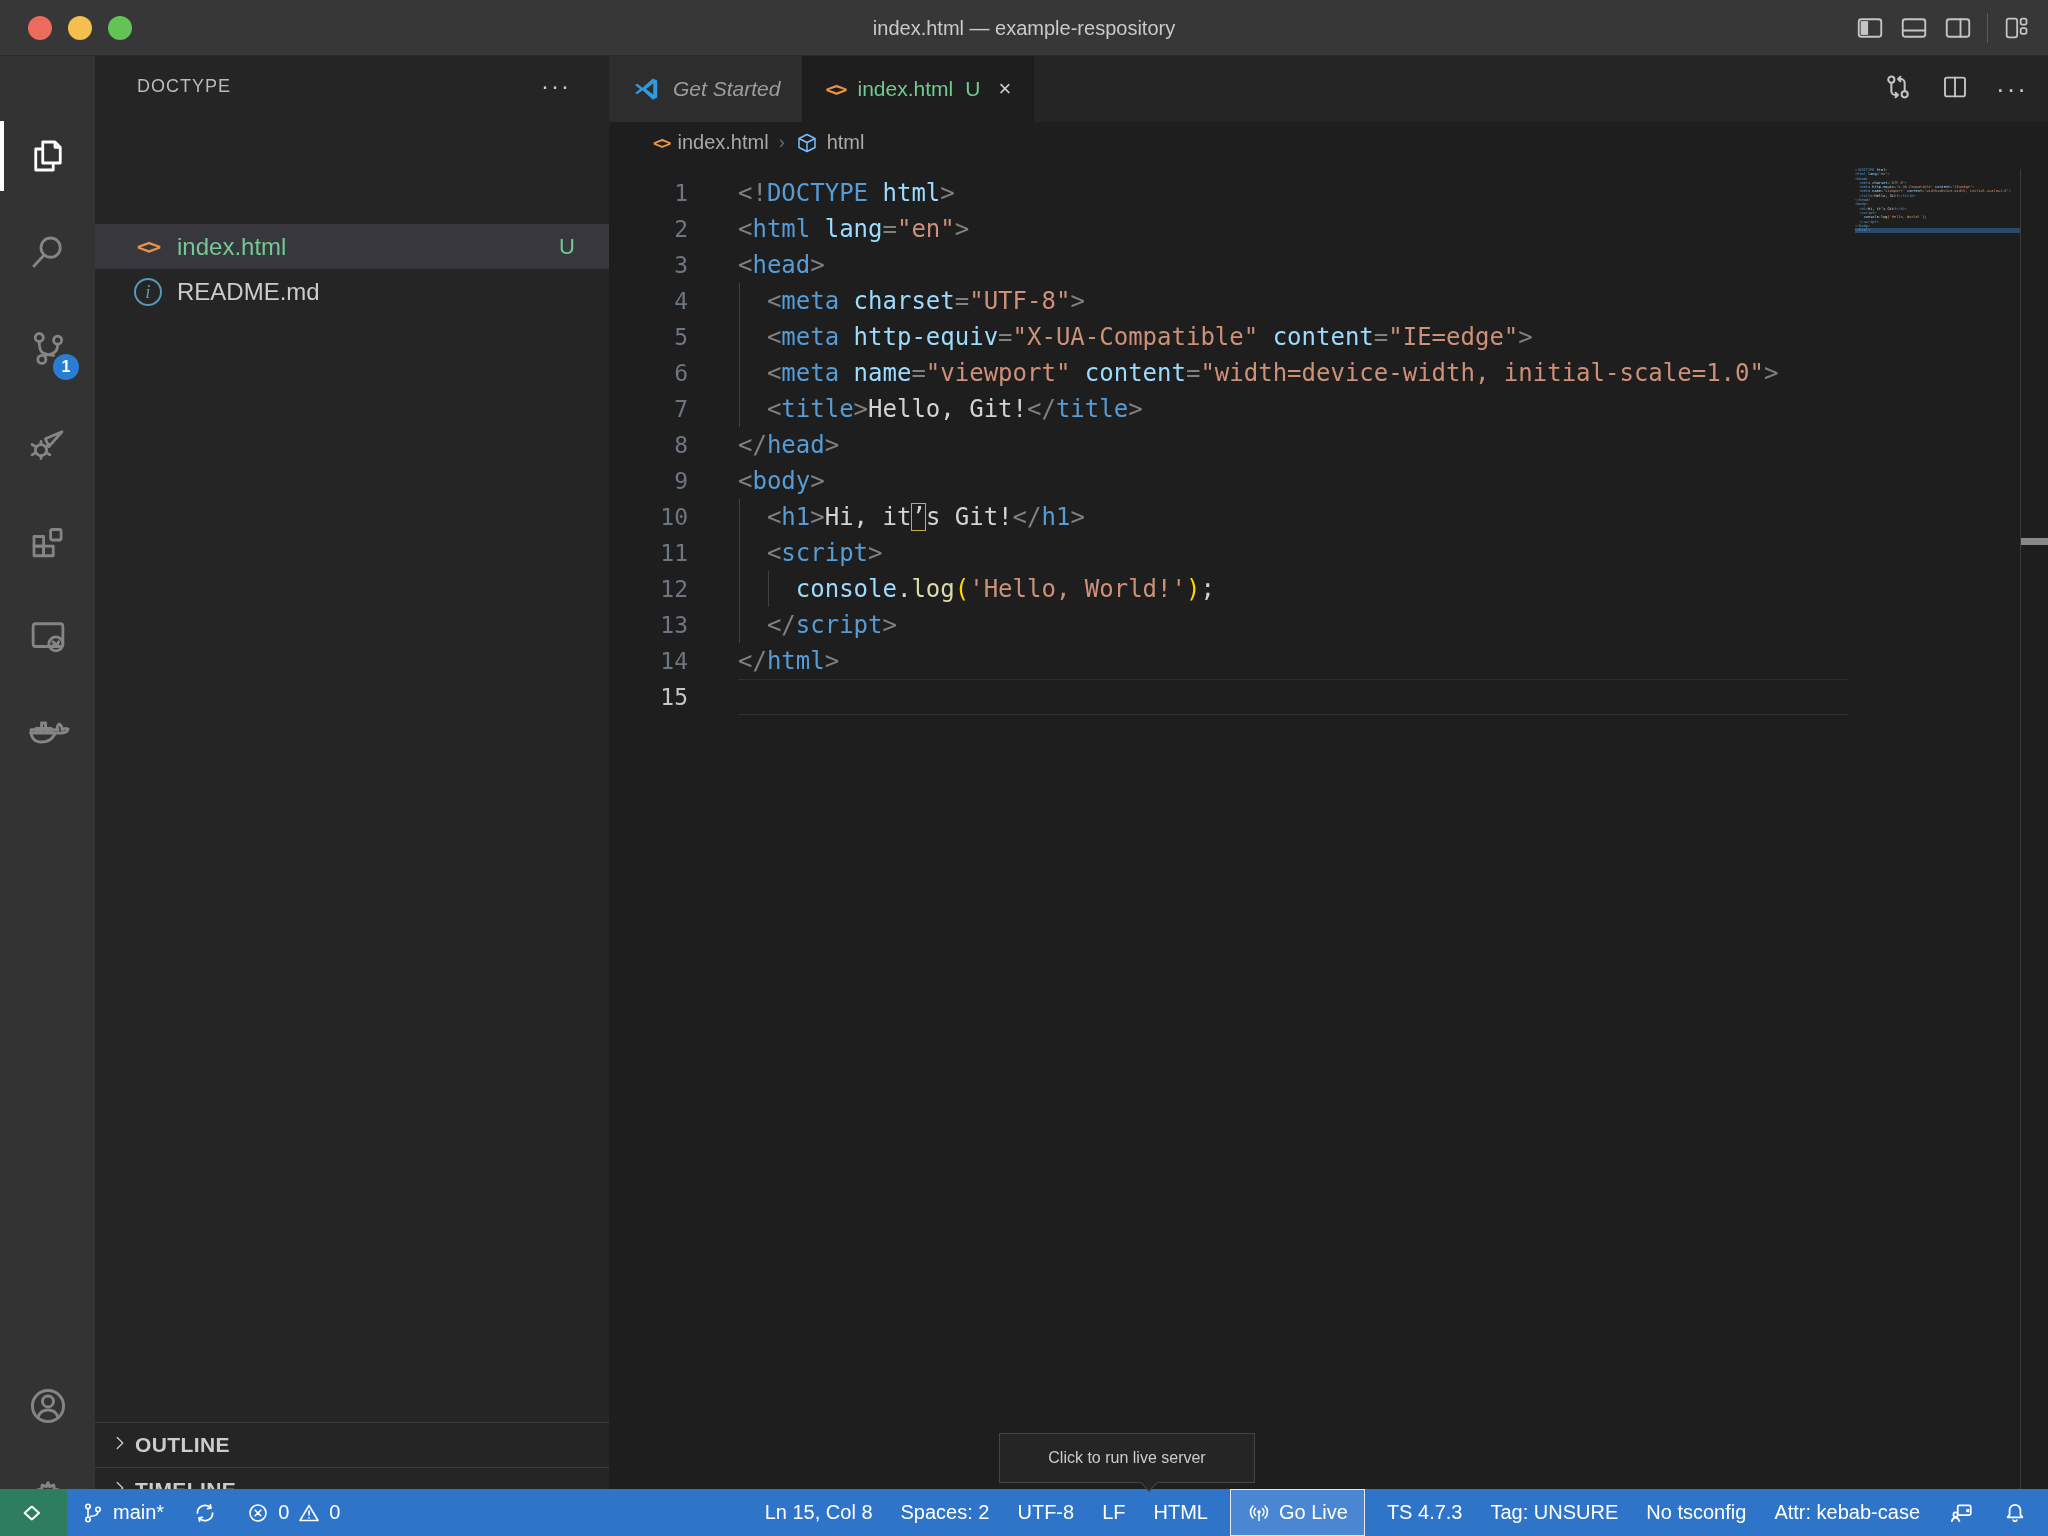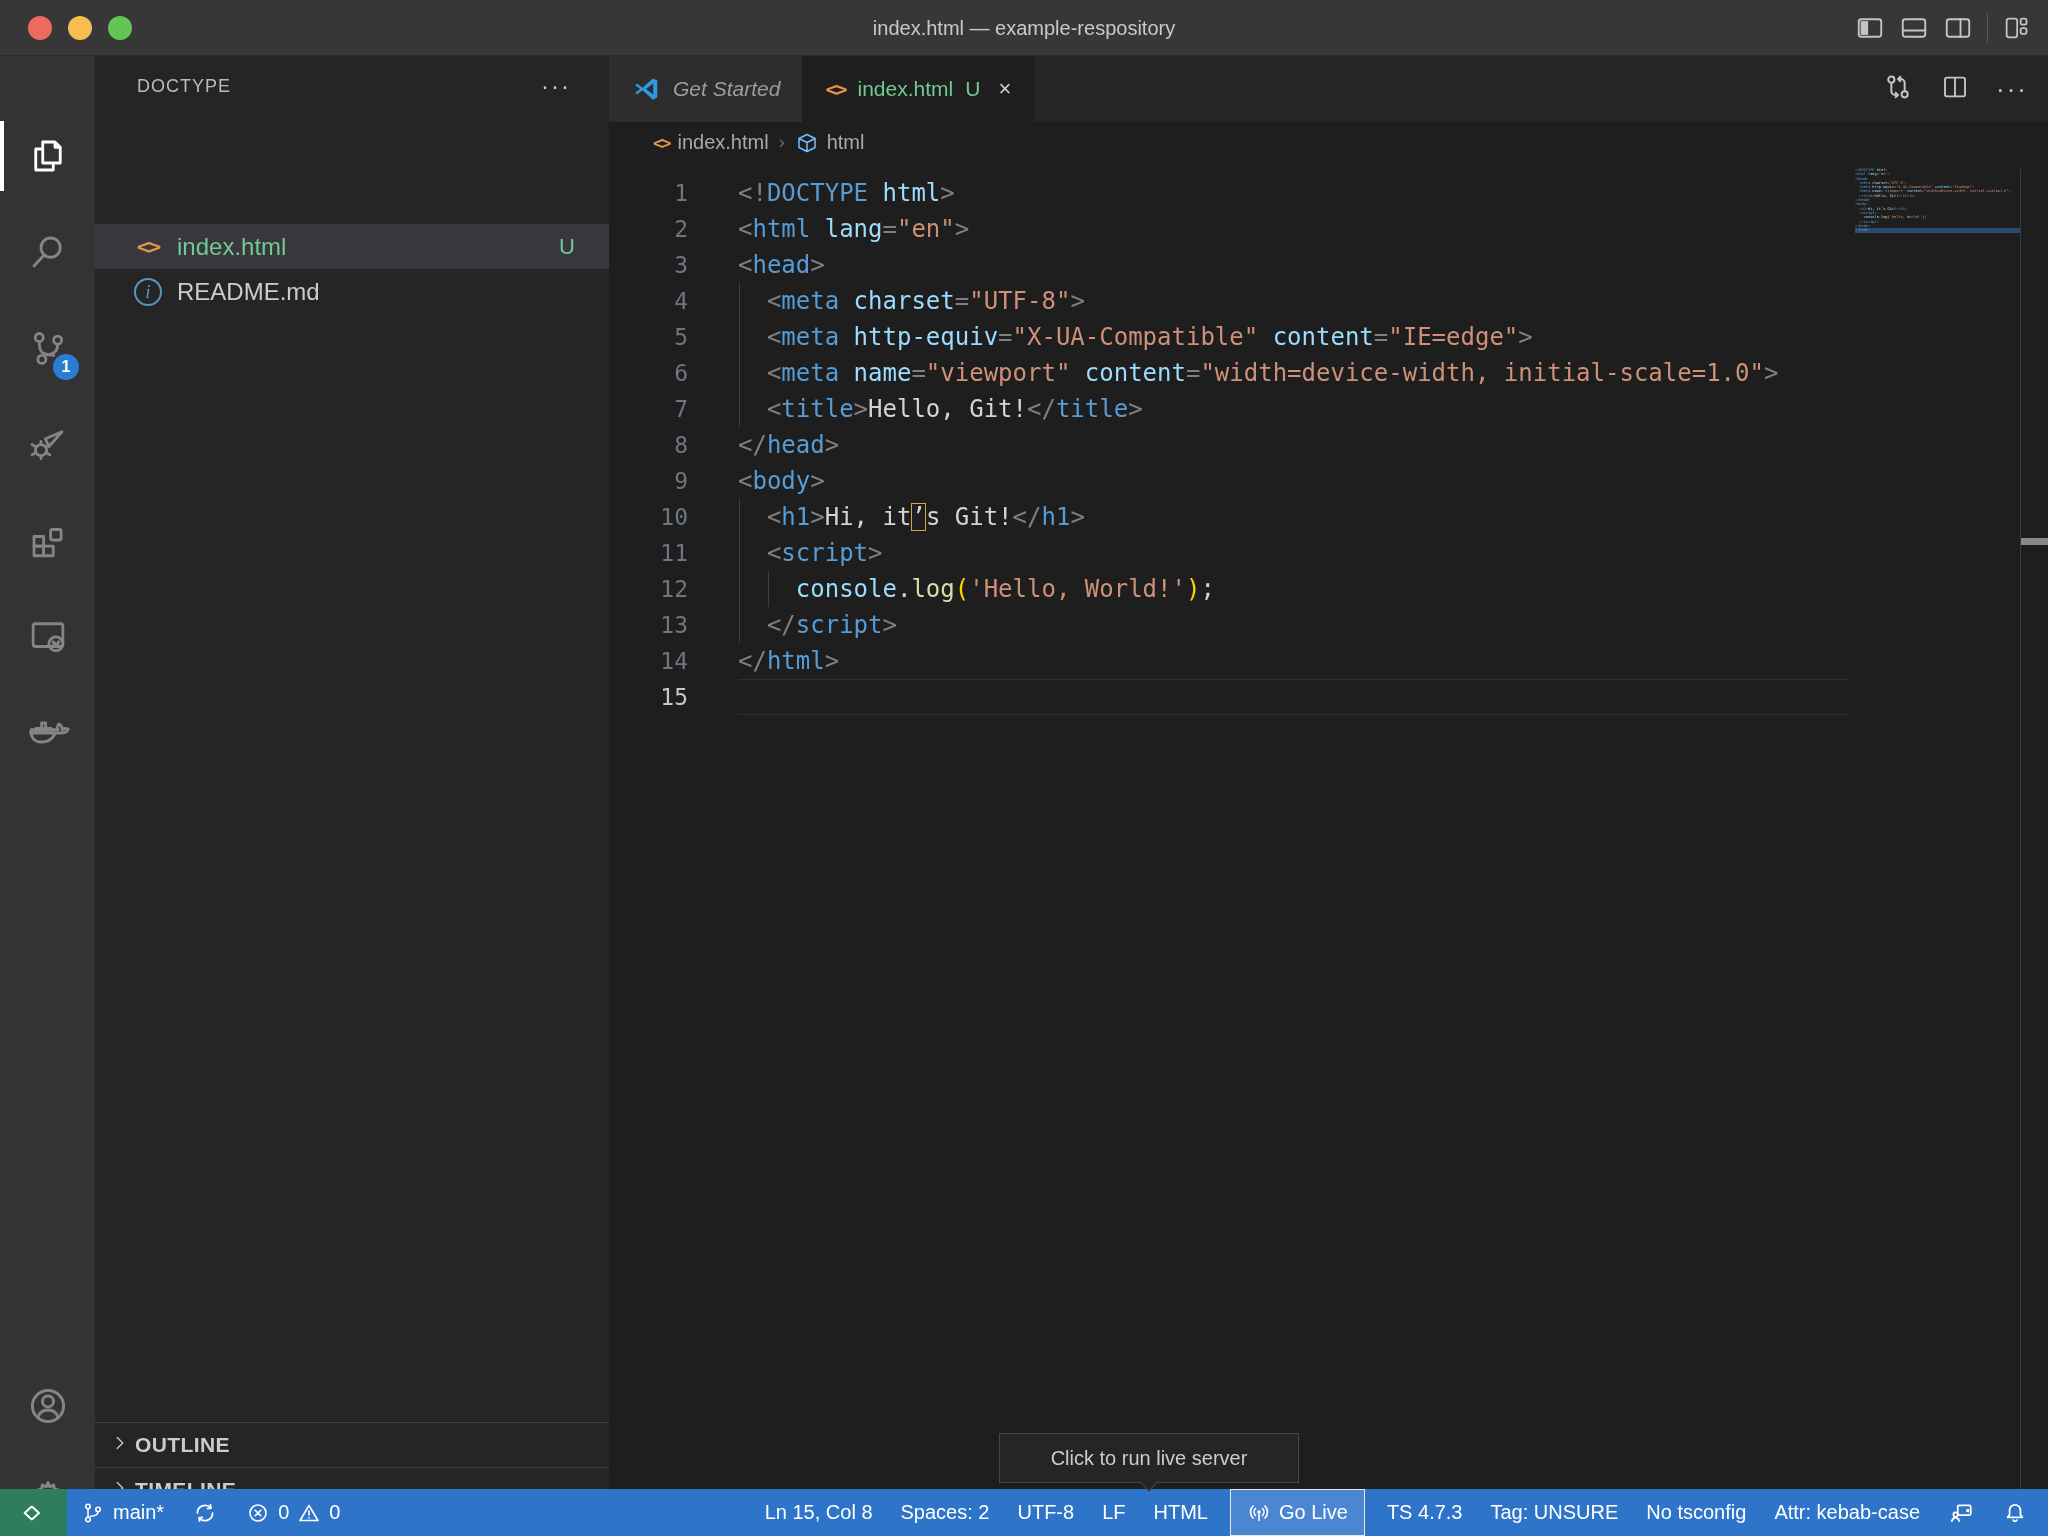--- a/index.html
+++ b/index.html
@@ -68,21 +68,21 @@
   #curline { position:absolute; left:129px; width:1110px; height:36px; border-top:1.5px solid #303030; border-bottom:1.5px solid #303030; }
 
   
   #minimap { position:absolute; left:1246px; top:5px; width:165px; }
   .ml { height:4.3px; line-height:4.3px; white-space:pre; font-family:"DejaVu Sans Mono", monospace; font-size:3.6px; letter-spacing:0; }
   #minimap-hl { position:absolute; left:1246px; width:165px; height:4.5px; background:#2b4a6b; }
   #ovr-border { position:absolute; left:1411px; top:6px; width:1px; height:1320px; background:#3a3a3a; }
   #ovr-cursor { position:absolute; left:1412px; top:375px; width:27px; height:7px; background:#888; }
 
   
-  #tooltip { left:999px; top:1433px; width:300px; height:50px; background:#252526; border:1px solid #454545; color:#cccccc; font-size:20px; display:flex; align-items:center; justify-content:center; z-index:6; }
+  #tooltip { left:999px; top:1433px; width:256px; height:50px; background:#252526; border:1px solid #454545; color:#cccccc; font-size:16px; display:flex; align-items:center; justify-content:center; z-index:6; }
   #tooltip .arrow { position:absolute; left:143px; bottom:-7px; width:12px; height:12px; background:#252526; border-right:1px solid #454545; border-bottom:1px solid #454545; transform:rotate(45deg); }
 
   
   #statusbar { left:0; top:1489px; width:2048px; height:47px; background:#2e75c9; color:#fff; font-size:20px; display:flex; align-items:center; z-index:5; }
   #remote-ind { width:67px; height:47px; background:#2e7d5f; display:flex; align-items:center; justify-content:center; flex:none; }
   .sb-item { display:flex; align-items:center; gap:8px; padding:0 14px; height:47px; }
   .sb-left { display:flex; align-items:center; }
   .sb-right { margin-left:auto; display:flex; align-items:center; margin-right:6px; }
   .golive { border:1.5px solid #e8e8e8; background:#4a86d2; margin:0 8px; padding:0 16px; }
   .sb-item svg { display:block; }

